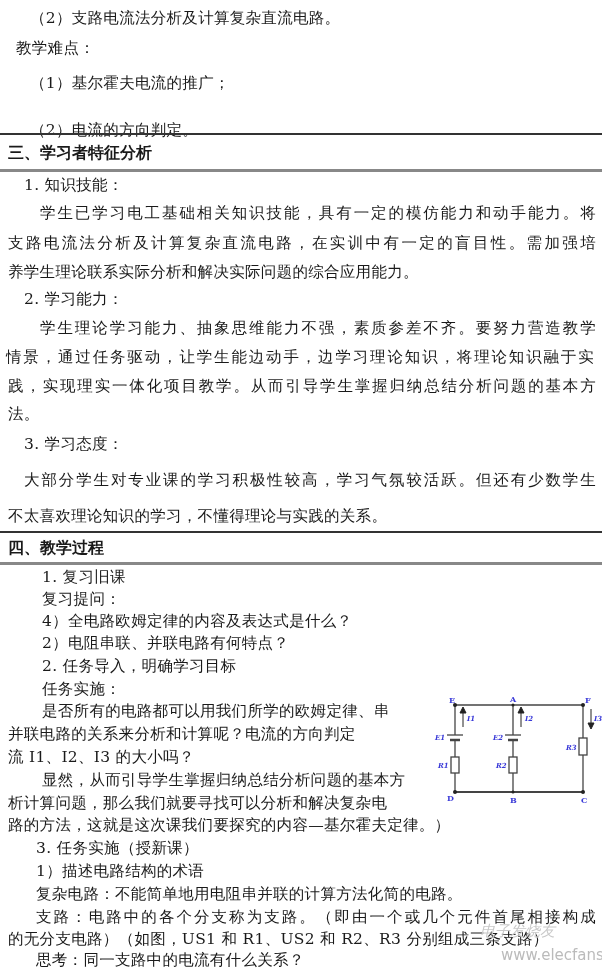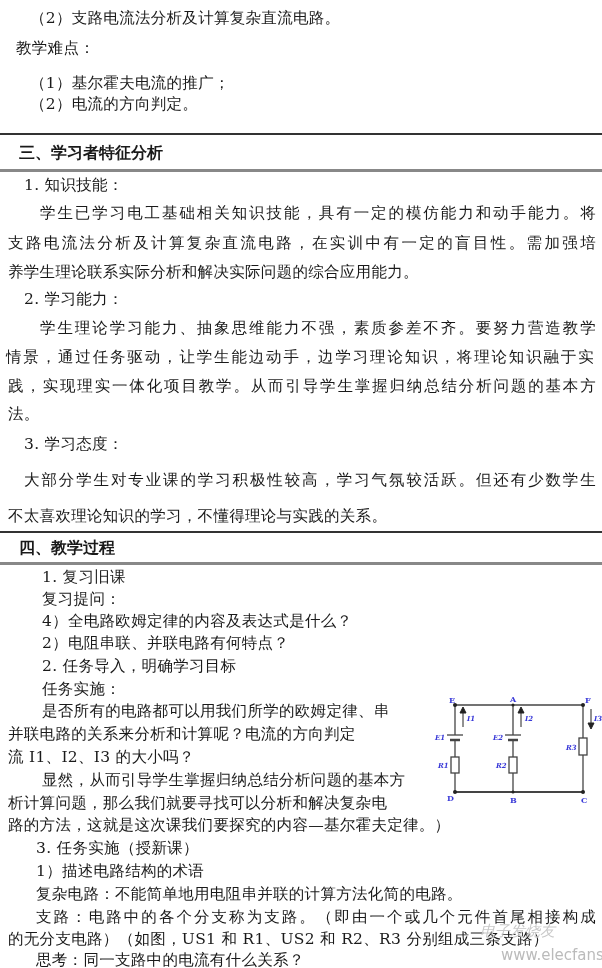--- a/index.html
+++ b/index.html
@@ -1,35 +1,35 @@
 <!DOCTYPE html>
 <html><head>
   <meta charset="utf-8">
   <style>
     html, body { margin: 0; padding: 0; background: #ffffff; }
     body { width: 602px; height: 968px; position: relative; overflow: hidden;
            font-family: "DejaVu Serif", "Liberation Serif", serif; color: #1a1a1a; }
     .line { position: absolute; font-size: 15.5px; line-height: 20px; white-space: nowrap; letter-spacing: 0.3px; }
     .just { white-space: normal; text-align: justify; text-align-last: justify; }
-    .hdr { position: absolute; left: 0; width: 602px; height: 30px; font-weight: bold; font-size: 16px; line-height: 30px; padding-left: 19px; box-sizing: border-box; }
+    .hdr { position: absolute; left: 0; width: 602px; height: 30px; font-weight: bold; font-size: 16px; line-height: 30px; padding-left: 8px; box-sizing: border-box; }
     .rule { position: absolute; left: 0; width: 602px; }
     .rule.dark { background: #333; height: 2px; }
     .rule.gray { background: #888; height: 3px; }
     svg text { font-family: "DejaVu Serif", "Liberation Serif", serif; font-weight: bold; fill: #3a3ad8; font-style: italic; }
     svg text.node { font-style: normal; }
     .watermark { position: absolute; left: 480px; top: 922px; font-size: 15px; color: #c9c9c9; font-style: italic; font-family: Liberation Sans, sans-serif; }
     .watermark-url { position: absolute; left: 501px; top: 946px; font-size: 15px; color: #bbb; font-family: "DejaVu Sans", sans-serif; }
   </style>
 </head>
 <body>
 
 <div class="line" style="left:30px;top:8px">（2）支路电流法分析及计算复杂直流电路。</div>
 <div class="line" style="left:16px;top:38px">教学难点：</div>
 <div class="line" style="left:30px;top:73px">（1）基尔霍夫电流的推广；</div>
-<div class="line" style="left:30px;top:94px">（2）电流的方向判定。</div>
+<div class="line" style="left:30px;top:120px">（2）电流的方向判定。</div>
 
 <div class="rule dark" style="top:133px"></div>
 <div class="hdr" style="top:138px">三、学习者特征分析</div>
 <div class="rule gray" style="top:169px"></div>
 
 <div class="line" style="left:24px;top:175px">1. 知识技能：</div>
 <div class="line just" style="left:40px;width:556px;top:203px">学生已学习电工基础相关知识技能，具有一定的模仿能力和动手能力。将</div>
 <div class="line just" style="left:8px;width:588px;top:233px">支路电流法分析及计算复杂直流电路，在实训中有一定的盲目性。需加强培</div>
 <div class="line" style="left:8px;top:262px">养学生理论联系实际分析和解决实际问题的综合应用能力。</div>
 

